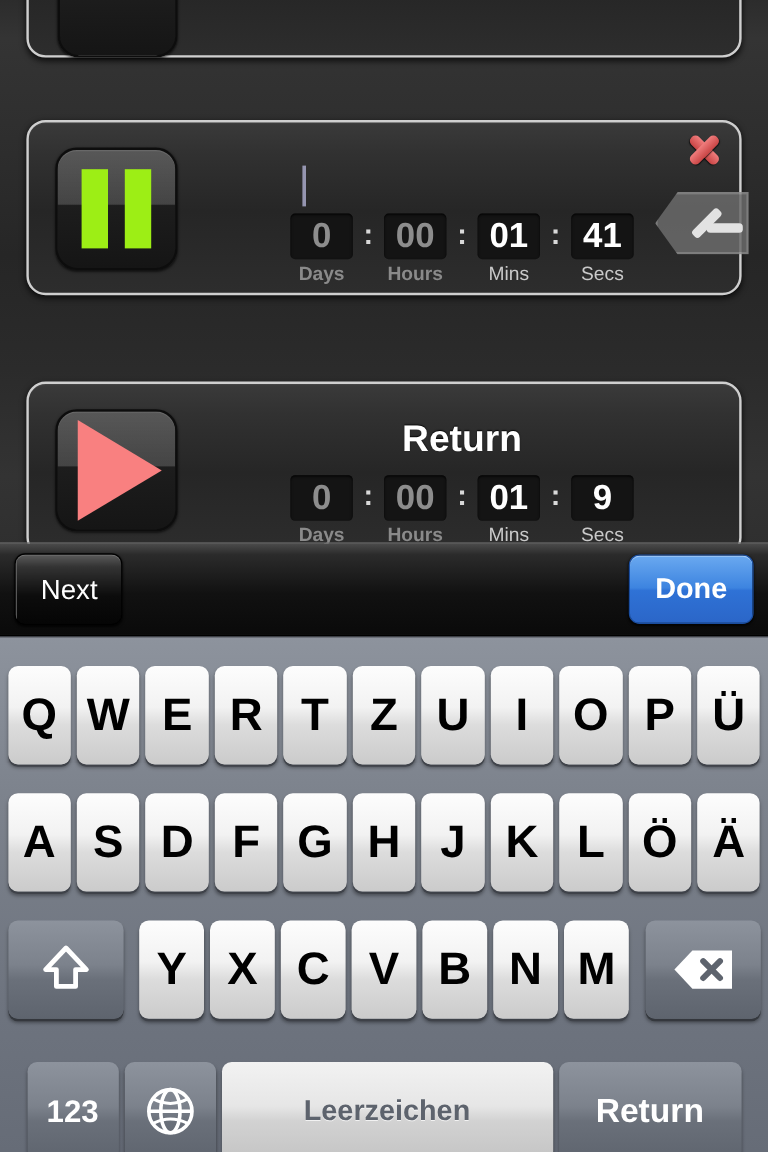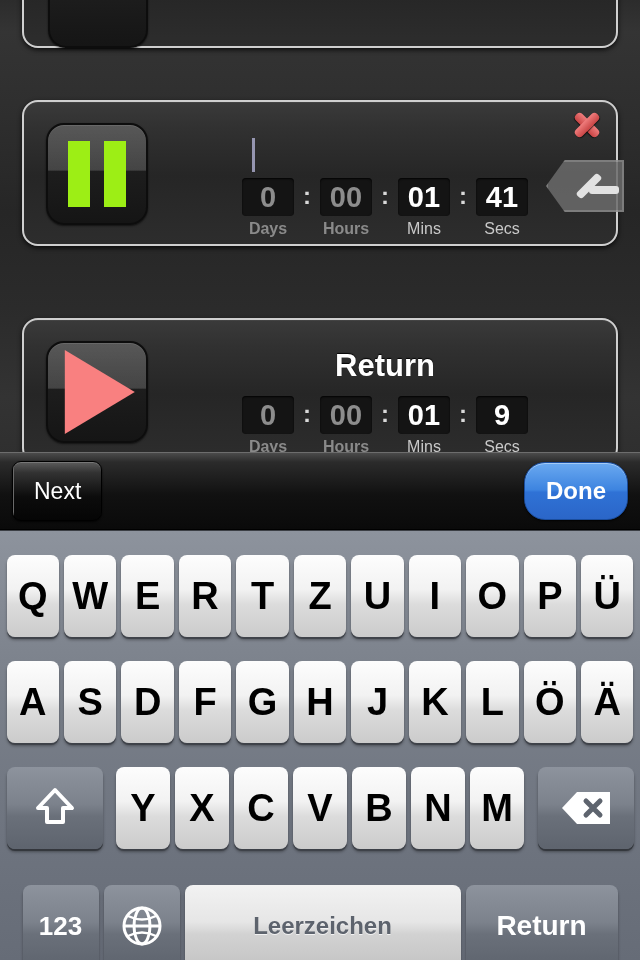--- a/index.html
+++ b/index.html
@@ -131,21 +131,21 @@
   .prevnext button{
     background:transparent; border:none; color:#fff; font-size:23px;
     font-family:"Liberation Sans", sans-serif; padding:0 20px; height:100%;
     cursor:pointer;
   }
   .prevnext button.disabled{ color:#7b7b7b; }
   .prevnext .sep{ width:1px; background:#6a6a6a; }
   .done-btn{
     position:absolute; right:12px; top:9px; height:58px; min-width:104px;
     background:linear-gradient(180deg,#6aa9f0 0%,#3d84e0 48%,#2f72d6 52%,#2b66c8 100%);
-    border:1px solid #1a4d9e; border-radius:21px;
+    border:1px solid #1a4d9e; border-radius:9px;
     color:#fff; font-size:24px; font-weight:bold;
     font-family:"Liberation Sans", sans-serif; cursor:pointer;
     box-shadow:inset 0 1px 0 rgba(255,255,255,.4), 0 1px 2px rgba(0,0,0,.8);
   }
 
   
   .keyboard{
     position:absolute; left:0; top:530px; width:640px; height:430px;
     background:linear-gradient(180deg,#8d939d 0%,#7d838d 30%,#6e747f 70%,#666c77 100%);
     border-top:1px solid #3c3f45;

